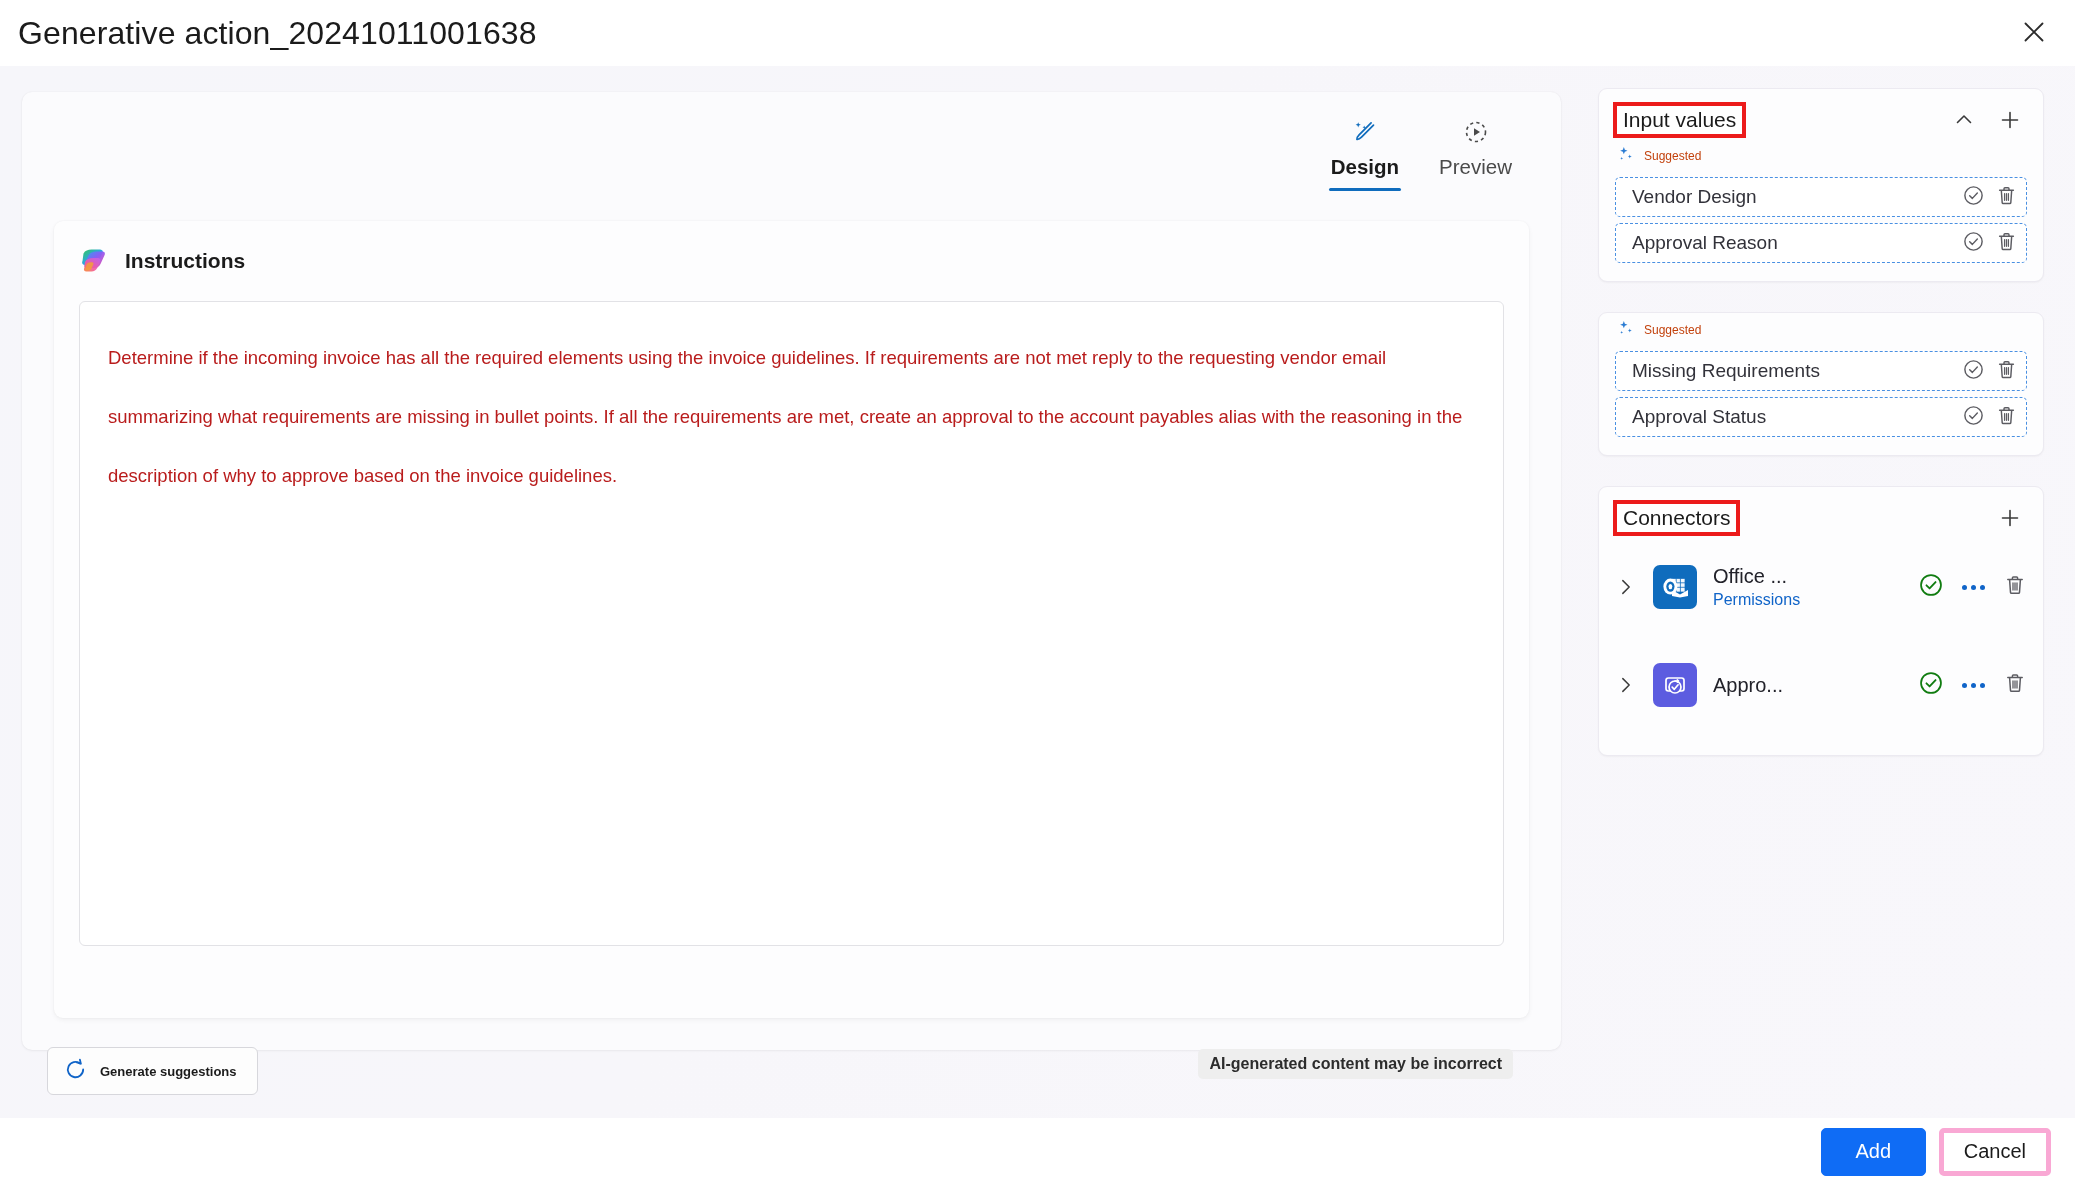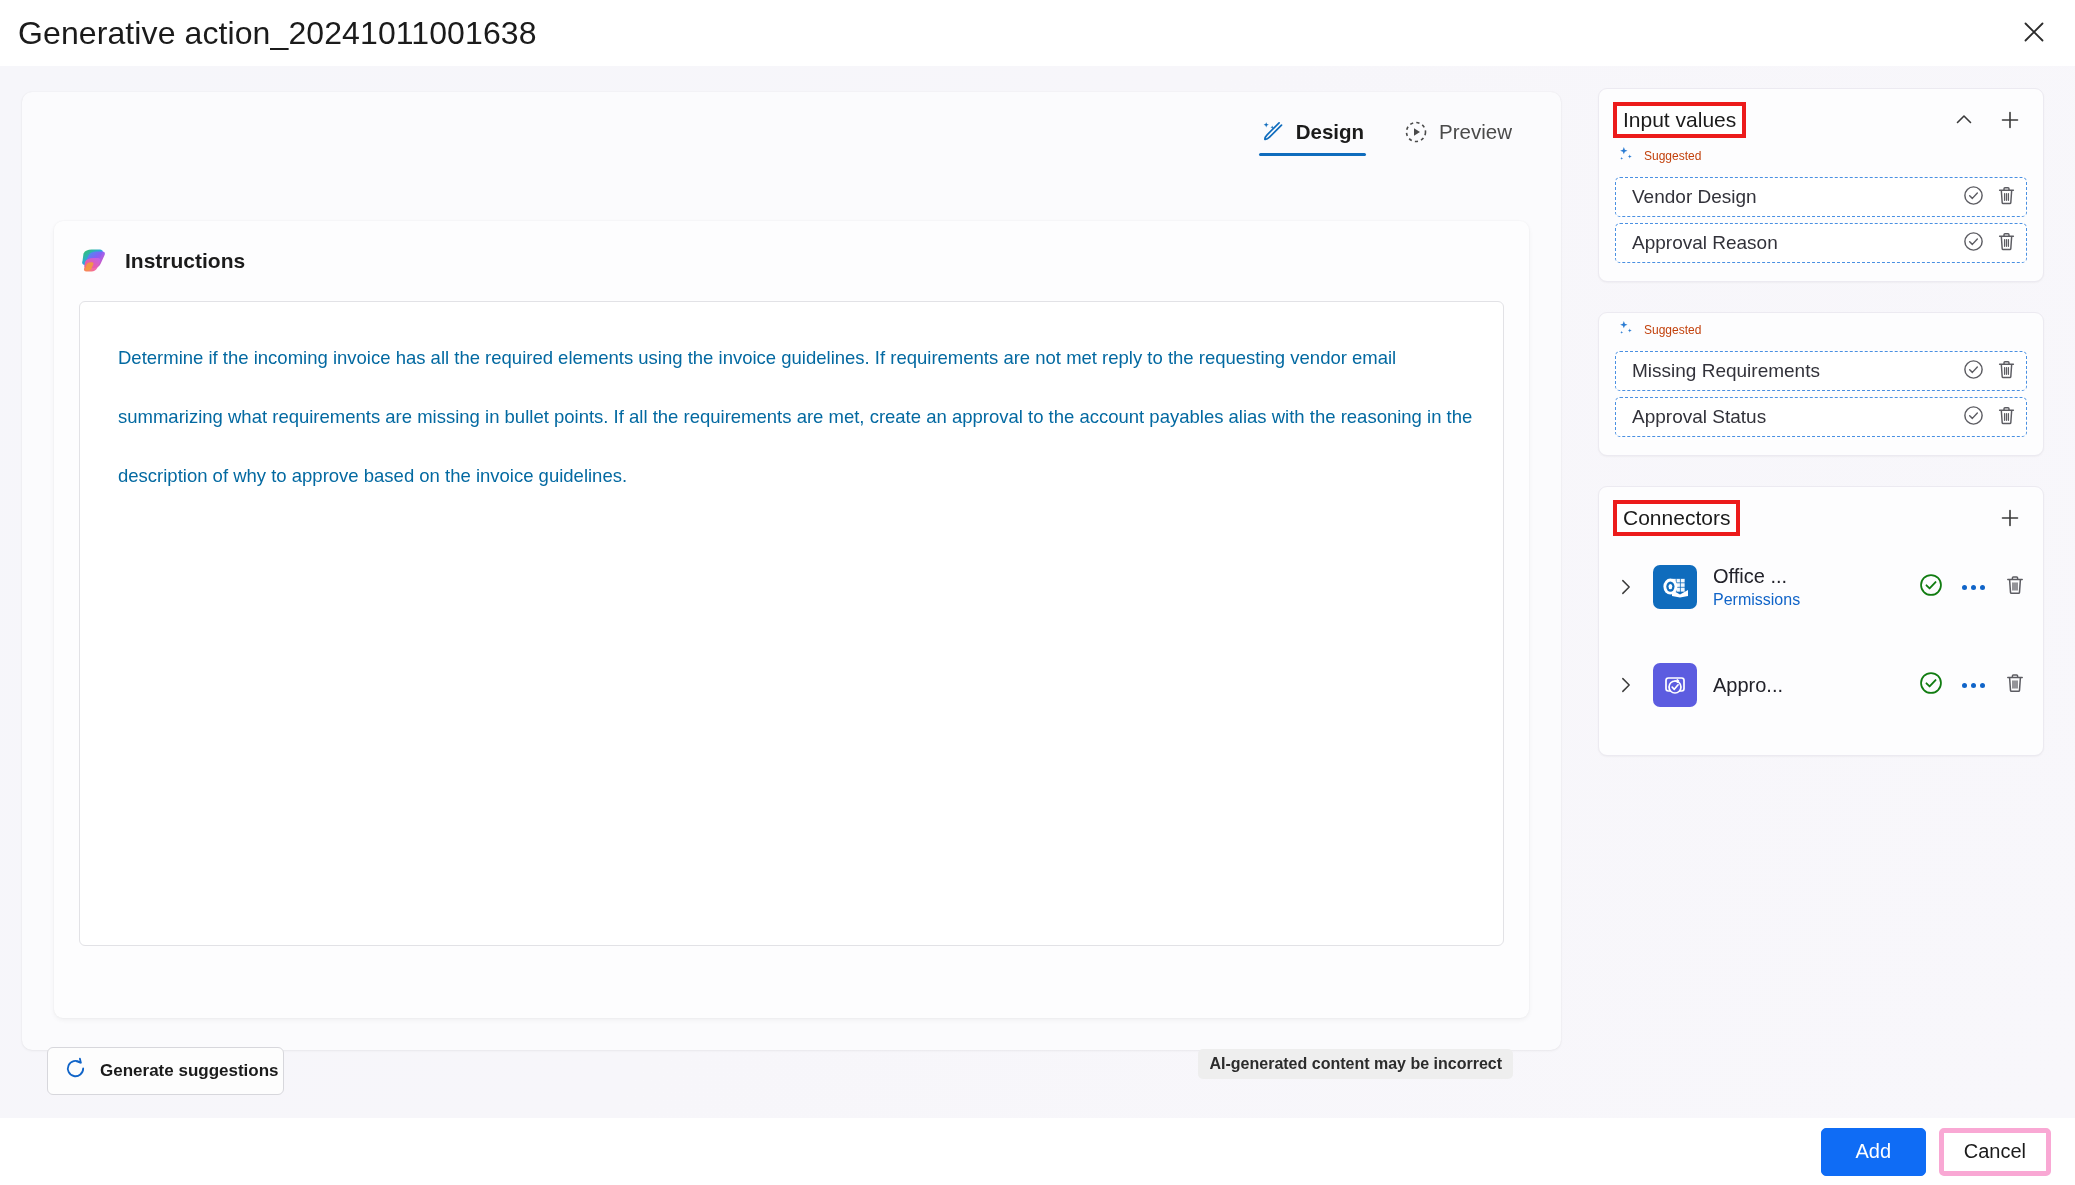--- a/index.html
+++ b/index.html
@@ -65,20 +65,21 @@
   .tabs {
     position: absolute;
     right: 47px; top: 22px;
     display: flex; align-items: flex-end; gap: 36px;
   }
   .tab {
     display: flex; align-items: center; gap: 11px;
     padding: 6px 2px 12px 2px;
     cursor: pointer;
     position: relative;
+    flex-direction: column;
   }
   .tab .tab-label {
     font-size: 20.5px;
     color: #4a4a4a;
   }
   .tab.active .tab-label { color: #1b1b1b; font-weight: 600; }
   .tab.active::after {
     content: "";
     position: absolute;
     left: 0; right: 0; bottom: 0;
@@ -111,37 +112,36 @@
     left: 25px; top: 80px;
     width: 1425px; height: 645px;
     background: #ffffff;
     border: 1px solid #e2e2e6;
     border-radius: 6px;
     padding: 26px 28px;
     overflow: hidden;
   }
   .instr-text {
     font-size: 18.5px;
-    color: #0369a1;
+    color: #b91c1c;
     line-height: 59px;
     white-space: pre-wrap;
-    margin-left: 10px;
   }
 
   .gen-sugg-btn {
     position: absolute;
     left: 25px; top: 955px;
     height: 48px;
     display: flex; align-items: center; gap: 13px;
-    padding: 0 4px 0 16px;
+    padding: 0 20px 0 16px;
     background: #fdfdfd;
     border: 1px solid #d7d7dc;
     border-radius: 6px;
     cursor: pointer;
-    font-size: 17px; font-weight: 600; color: #1b1b1b;
+    font-size: 13px; font-weight: 600; color: #1b1b1b;
   }
   .ai-note {
     position: absolute;
     right: 48px; top: 957px;
     background: #eeeeee;
     border-radius: 5px;
     padding: 6px 11px;
     font-size: 16px;
     color: #2c2c2c;
     font-weight: 600;

